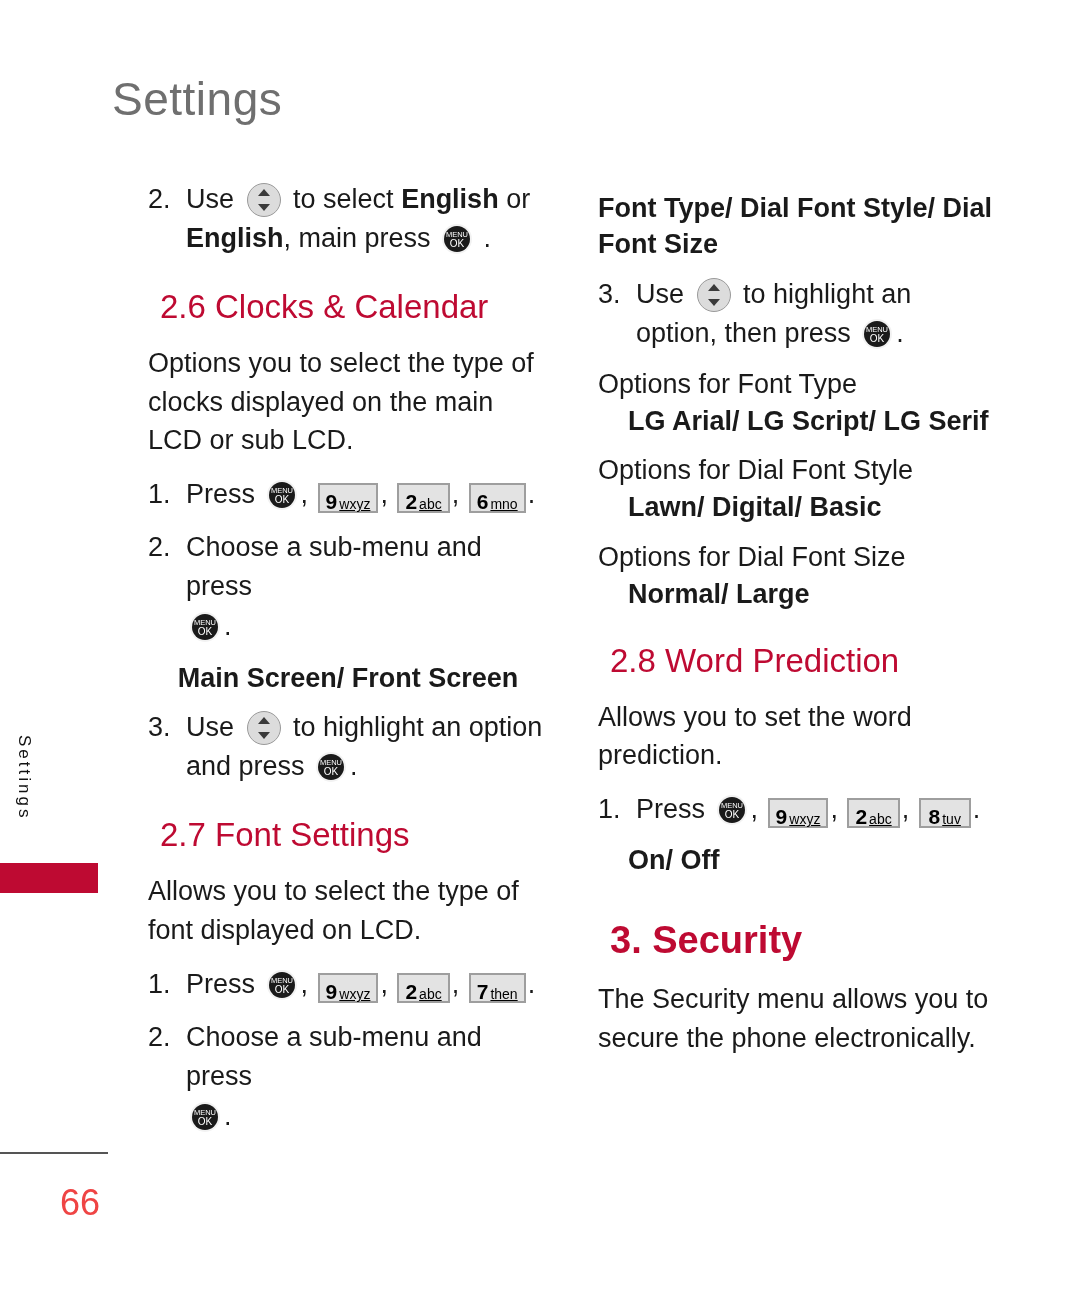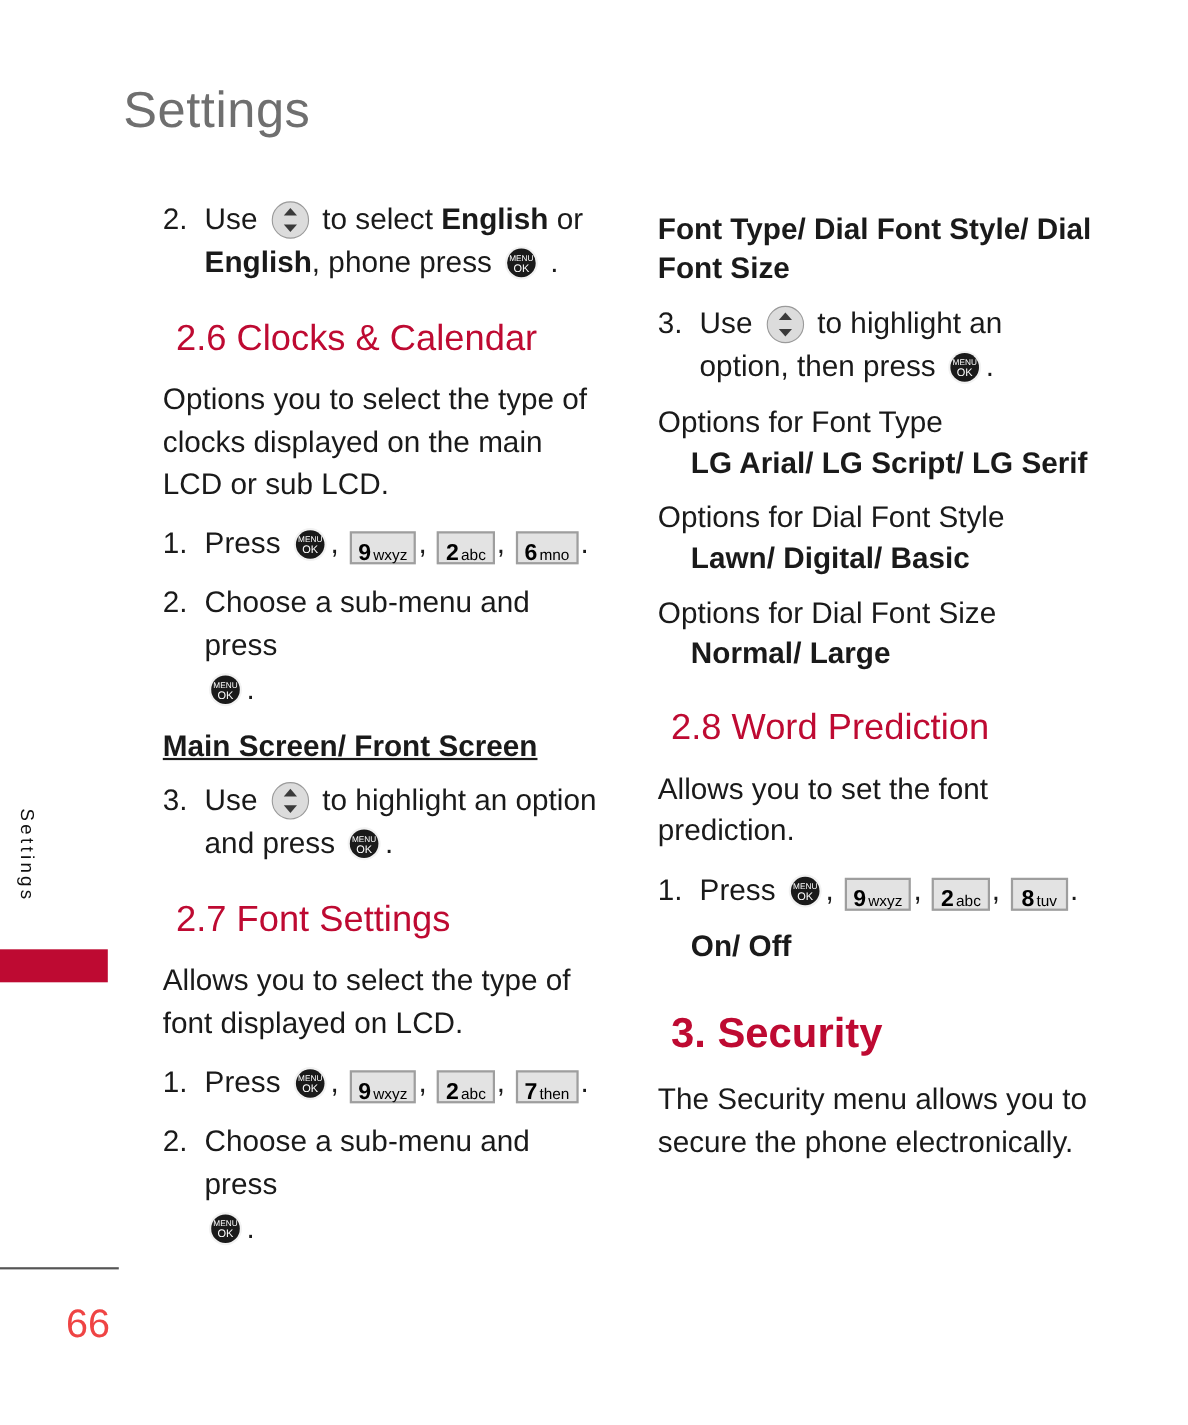--- a/index.html
+++ b/index.html
@@ -82,21 +82,21 @@
     line-height: 1.42;
     margin: 0 0 16px 0;
     font-weight: 400;
   }
   .sub-heading {
     font-size: 27px;
     font-weight: 700;
     line-height: 1.35;
     margin: 10px 0 12px 0;
   }
-  .sub-heading.center { text-align: left; text-decoration: underline; }
+  .sub-heading.center { text-align: center; }
   .opt-label {
     font-size: 27px;
     font-weight: 400;
     margin: 14px 0 2px 0;
     line-height: 1.3;
   }
   .opt-value {
     font-size: 27px;
     font-weight: 700;
     margin: 0 0 4px 0;
@@ -173,20 +173,21 @@
   .num-key .digit {
     font-size: 21px;
     font-weight: 700;
     color: #000;
   }
   .num-key .letters {
     font-size: 14px;
     font-weight: 400;
     color: #000;
     margin-left: 2px;
+    text-decoration: underline;
   }
 
   
   .footer-rule {
     position: absolute;
     left: 0;
     top: 1152px;
     width: 108px;
     height: 2px;
     background: #555;
@@ -211,21 +212,21 @@
 
 <div class="col col-left">
 
   <div class="step">
     <span class="step-num">2.</span>
     <span>Use</span>
     <span class="nav-key"></span>
     <span>to select</span>
     <b class="em">English</b>
     <span>or</span>
-    <b class="em">English</b><span>, phone press</span>
+    <b class="em">English</b><span>, main press</span>
     <span class="menu-key">
       <svg viewBox="0 0 32 32" width="32" height="32">
         <circle cx="16" cy="16" r="15" fill="#f2f2f2"></circle>
         <circle cx="16" cy="16" r="13" fill="#1a1a1a"></circle>
         <text x="16" y="14" font-family="Liberation Sans, sans-serif" font-size="7.5" fill="#ffffff" text-anchor="middle">MENU</text>
         <text x="16" y="24" font-family="Liberation Sans, sans-serif" font-size="10" fill="#ffffff" text-anchor="middle">OK</text>
       </svg>
     </span>
     <span>.</span>
   </div>
@@ -337,21 +338,21 @@
   <div class="opt-label">Options for Font Type</div>
   <div class="opt-value">LG Arial/ LG Script/ LG Serif</div>
 
   <div class="opt-label">Options for Dial Font Style</div>
   <div class="opt-value">Lawn/ Digital/ Basic</div>
 
   <div class="opt-label">Options for Dial Font Size</div>
   <div class="opt-value">Normal/ Large</div>
 
   <div class="sec-heading">2.8 Word Prediction</div>
-  <p class="body-text">Allows you to set the font prediction.</p>
+  <p class="body-text">Allows you to set the word prediction.</p>
 
   <div class="step">
     <span class="step-num">1.</span>
     <span>Press</span>
     <span class="menu-key">
       <svg viewBox="0 0 32 32" width="32" height="32">
         <circle cx="16" cy="16" r="15" fill="#f2f2f2"></circle>
         <circle cx="16" cy="16" r="13" fill="#1a1a1a"></circle>
         <text x="16" y="14" font-family="Liberation Sans, sans-serif" font-size="7.5" fill="#ffffff" text-anchor="middle">MENU</text>
         <text x="16" y="24" font-family="Liberation Sans, sans-serif" font-size="10" fill="#ffffff" text-anchor="middle">OK</text>

